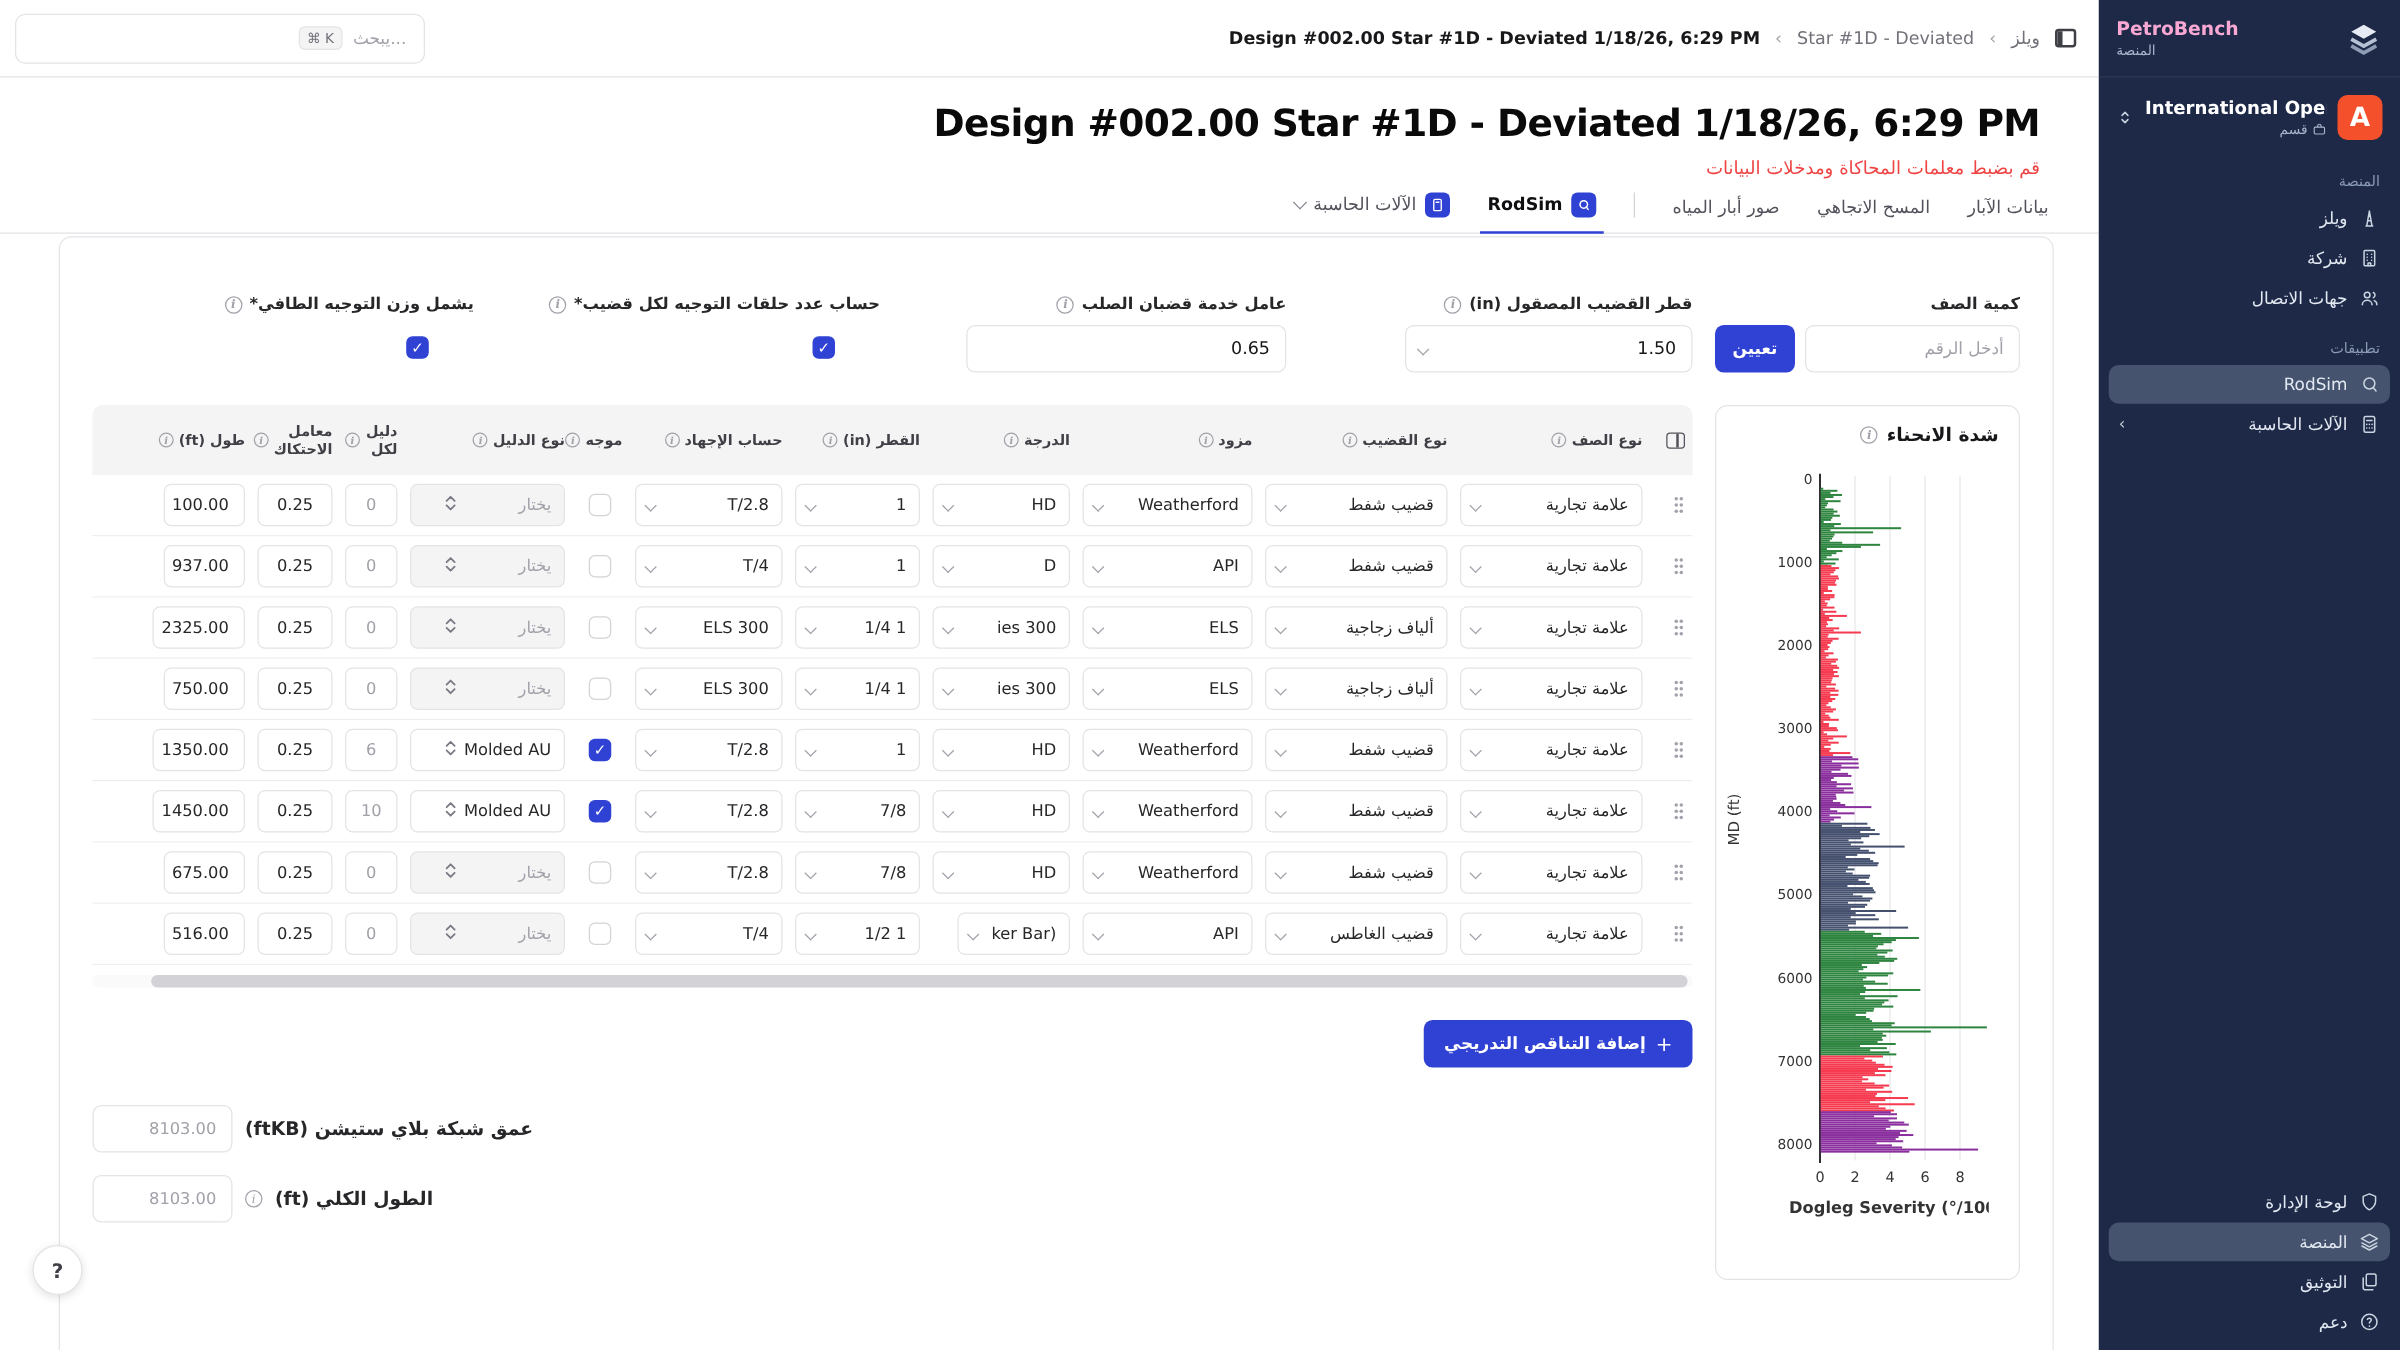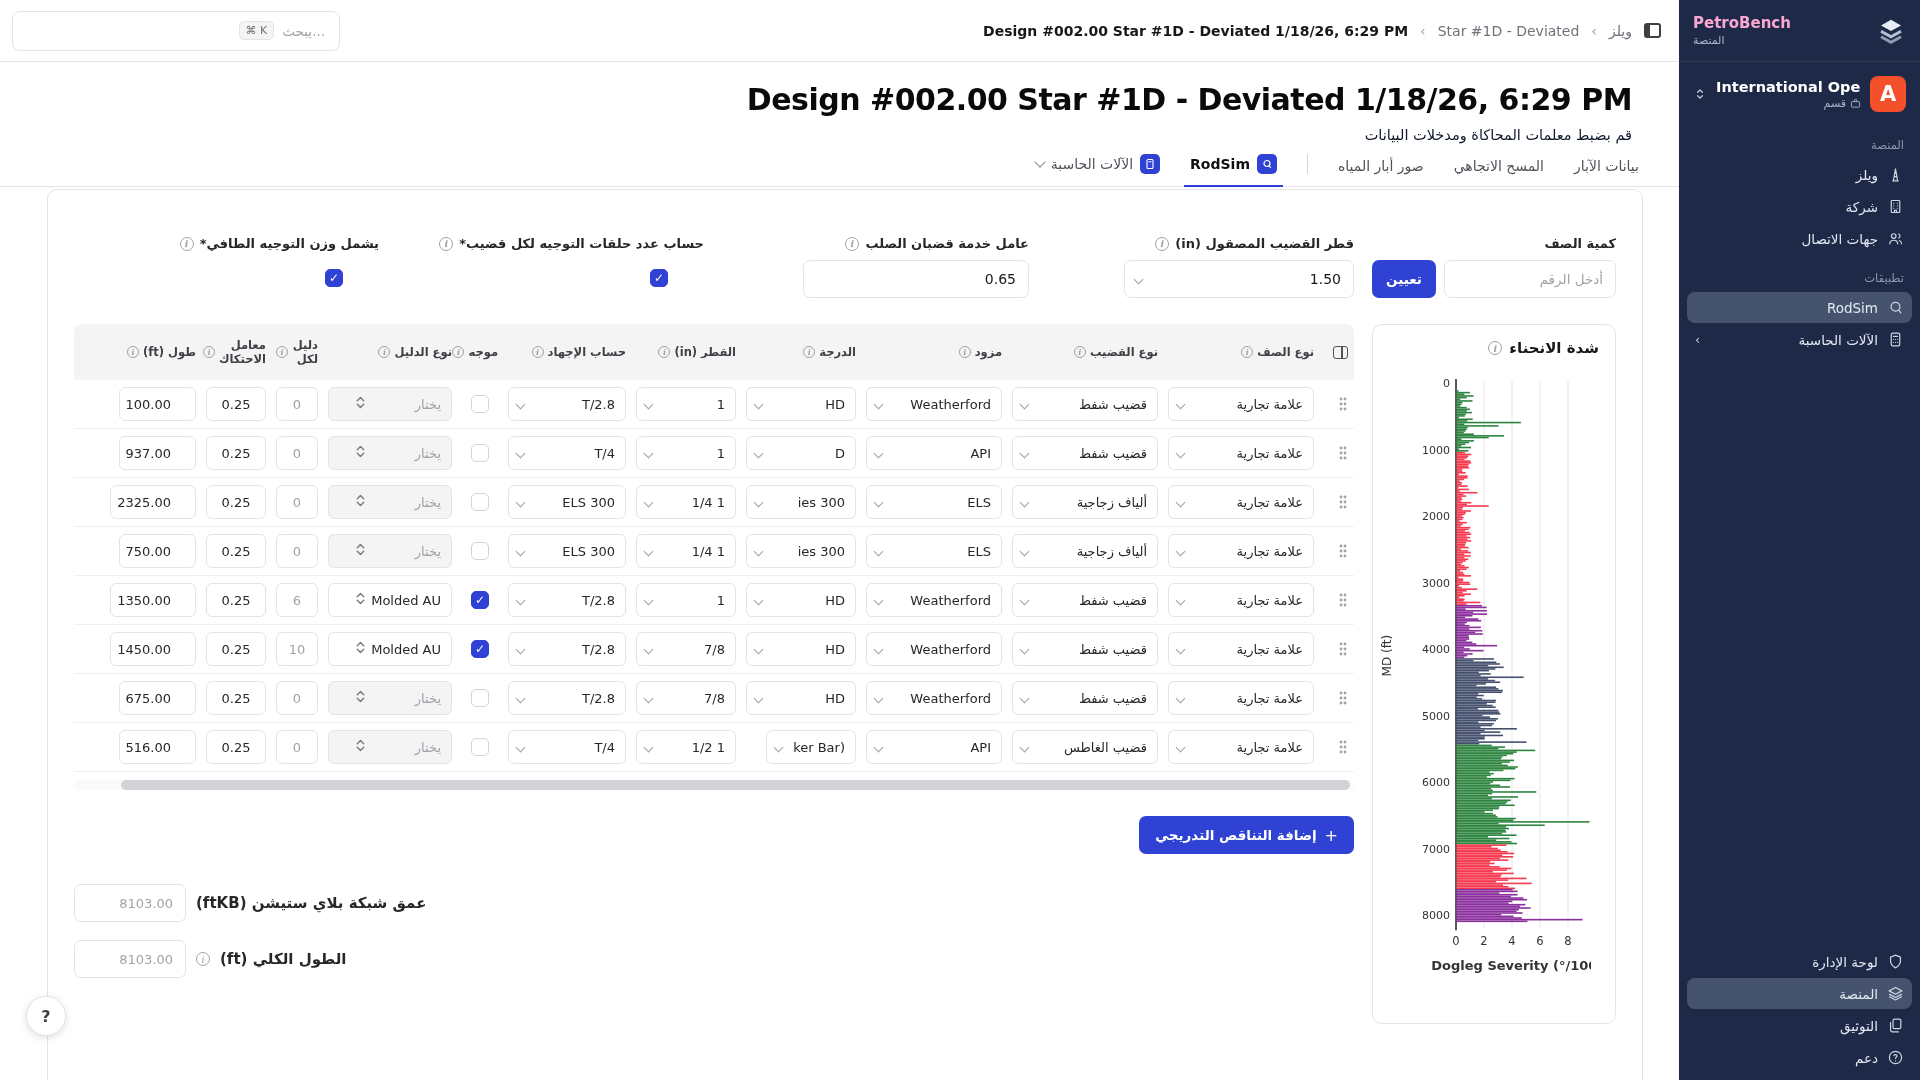--- a/index.html
+++ b/index.html
@@ -18,21 +18,21 @@
     font-size:11px; padding:2px 6px; line-height:1.2; }
   .tb-spacer { flex:1; }
   .breadcrumb { direction:rtl; display:flex; align-items:center; gap:12px; font-size:14px; color:#71717a; }
   .breadcrumb .crumb.current { color:#18181b; font-weight:700; }
   .breadcrumb .sep { color:#a1a1aa; font-size:14px; }
   .panel-icon { width:17px; height:15px; border:2px solid #3f3f46; border-radius:3px; position:relative; margin-right:2px; }
   .panel-icon::before { content:""; position:absolute; left:0; top:0; bottom:0; width:4px; background:#3f3f46; }
 
   .page-head { text-align:right; padding:20px 47px 0 0; direction:rtl; }
   .page-title { direction:ltr; font-size:30px; font-weight:700; letter-spacing:-.5px; color:#0a0a0b; }
-  .page-sub { margin-top:10px; font-size:14.5px; color:#0f172a; }
+  .page-sub { margin-top:10px; font-size:14.5px; color:#ef4444; }
 
   .tabs { direction:rtl; display:flex; align-items:flex-end; gap:30px; padding:14px 40px 0 0;
     border-bottom:1px solid #e4e4e7; height:44px; }
   .tab { display:flex; align-items:center; gap:7px; font-size:14px; color:#52525b; padding-bottom:12px;
     position:relative; white-space:nowrap; cursor:default; }
   .tab.active { color:#101013; font-weight:700; }
   .tab.active::after { content:""; position:absolute; left:-6px; right:-6px; bottom:-1px; height:2px; background:#3042d4; }
   .tab .appic { width:20px; height:20px; border-radius:5px; background:#3042d4; display:flex; align-items:center; justify-content:center; }
   .tab .chev { width:8px; height:8px; border-left:1.5px solid #8a8a93; border-bottom:1.5px solid #8a8a93;
     transform:rotate(-45deg); margin-top:-4px; }
@@ -57,21 +57,21 @@
     font-size:13px; font-weight:700; color:#27272a; }
   .info { width:14px; height:14px; border:1px solid #a1a1aa; border-radius:50%; color:#a1a1aa;
     font-size:9.5px; display:inline-flex; align-items:center; justify-content:center; flex:0 0 auto;
     font-family:"DejaVu Serif","Liberation Serif",serif; font-style:italic; }
 
   .form-row { display:flex; gap:24px; padding-left:4px; padding-right:0; }
   .ffield { flex:1; display:flex; flex-direction:column; align-items:flex-start; }
   .ffield .field-label { align-self:flex-start; }
   .ctrl { margin-top:9px; height:38px; border:1px solid #e4e4e7; border-radius:7px; background:#fff;
     font-size:14px; display:flex; align-items:center; }
-  .ctrl.inputbox { width:226px; justify-content:flex-start; padding:0 12px; }
+  .ctrl.inputbox { width:256px; justify-content:flex-start; padding:0 12px; }
   .ctrl.selbox { width:230px; position:relative; padding:0 12px 0 26px; justify-content:flex-start; }
   .selchev { position:absolute; left:10px; top:15px; width:7px; height:7px;
     border-left:1.5px solid #a1a1aa; border-bottom:1.5px solid #a1a1aa; transform:rotate(-45deg); }
   .ffield .cb { margin-top:18px; margin-right:36px; }
 
   .qty-controls { display:flex; gap:8px; margin-top:9px; align-items:center; }
   .qty-input { flex:1; height:38px; border:1px solid #e4e4e7; border-radius:7px; padding:0 12px;
     display:flex; align-items:center; color:#a1a1aa; font-size:13.5px; }
   .btn-primary { background:#3042d4; color:#fff; border:none; border-radius:7px; height:38px;
     padding:0 14px; font-size:13.5px; font-weight:700; font-family:inherit; }
@@ -87,21 +87,21 @@
   .cols-icon::before { content:""; position:absolute; right:4px; top:0; bottom:0; width:1.7px; background:#52525b; }
   .tbody .trow { height:49px; border-bottom:1px solid #efeff1; padding:0 6px; }
   .cell { display:flex; align-items:center; }
   .box { direction:ltr; height:34px; border:1px solid #e4e4e7; border-radius:6px; background:#fff; width:100%;
     display:flex; align-items:center; font-size:13px; color:#27272a; position:relative; }
   .box.sel { padding:0 10px 0 24px; justify-content:flex-end; }
   .box.sel .selchev { top:13px; left:8px; }
   .box.spin { padding:0 10px 0 24px; justify-content:flex-end; gap:6px; }
   .box.spin.dis { background:#f4f4f5; color:#a1a1aa; }
   .box.num { justify-content:center; }
-  .box.num.right { justify-content:flex-end; padding-left:6px; padding-right:24px;margin-left:40px; }
+  .box.num.right { justify-content:flex-end; padding-left:6px; padding-right:12px;margin-left:40px; }
   .box.dim { color:#a1a1aa; }
   .handle { color:#a1a1aa; }
   .spinic { position:absolute; left:26px; top:8px; }
 
   .hscroll { margin-top:8px; height:10px; border-radius:6px; background:#fafafa; position:relative; }
   .hscroll .thumb { position:absolute; right:4px; top:0; height:10px; width:96%; border-radius:6px; background:#d2d2d7; }
 
   .btn-row { display:flex; justify-content:flex-start; margin-top:26px; }
   .taper-btn { display:flex; align-items:center; gap:8px; background:#3042d4; color:#fff; border:none;
     border-radius:7px; height:38px; padding:0 16px; font-size:13.5px; font-weight:700; font-family:inherit; }

